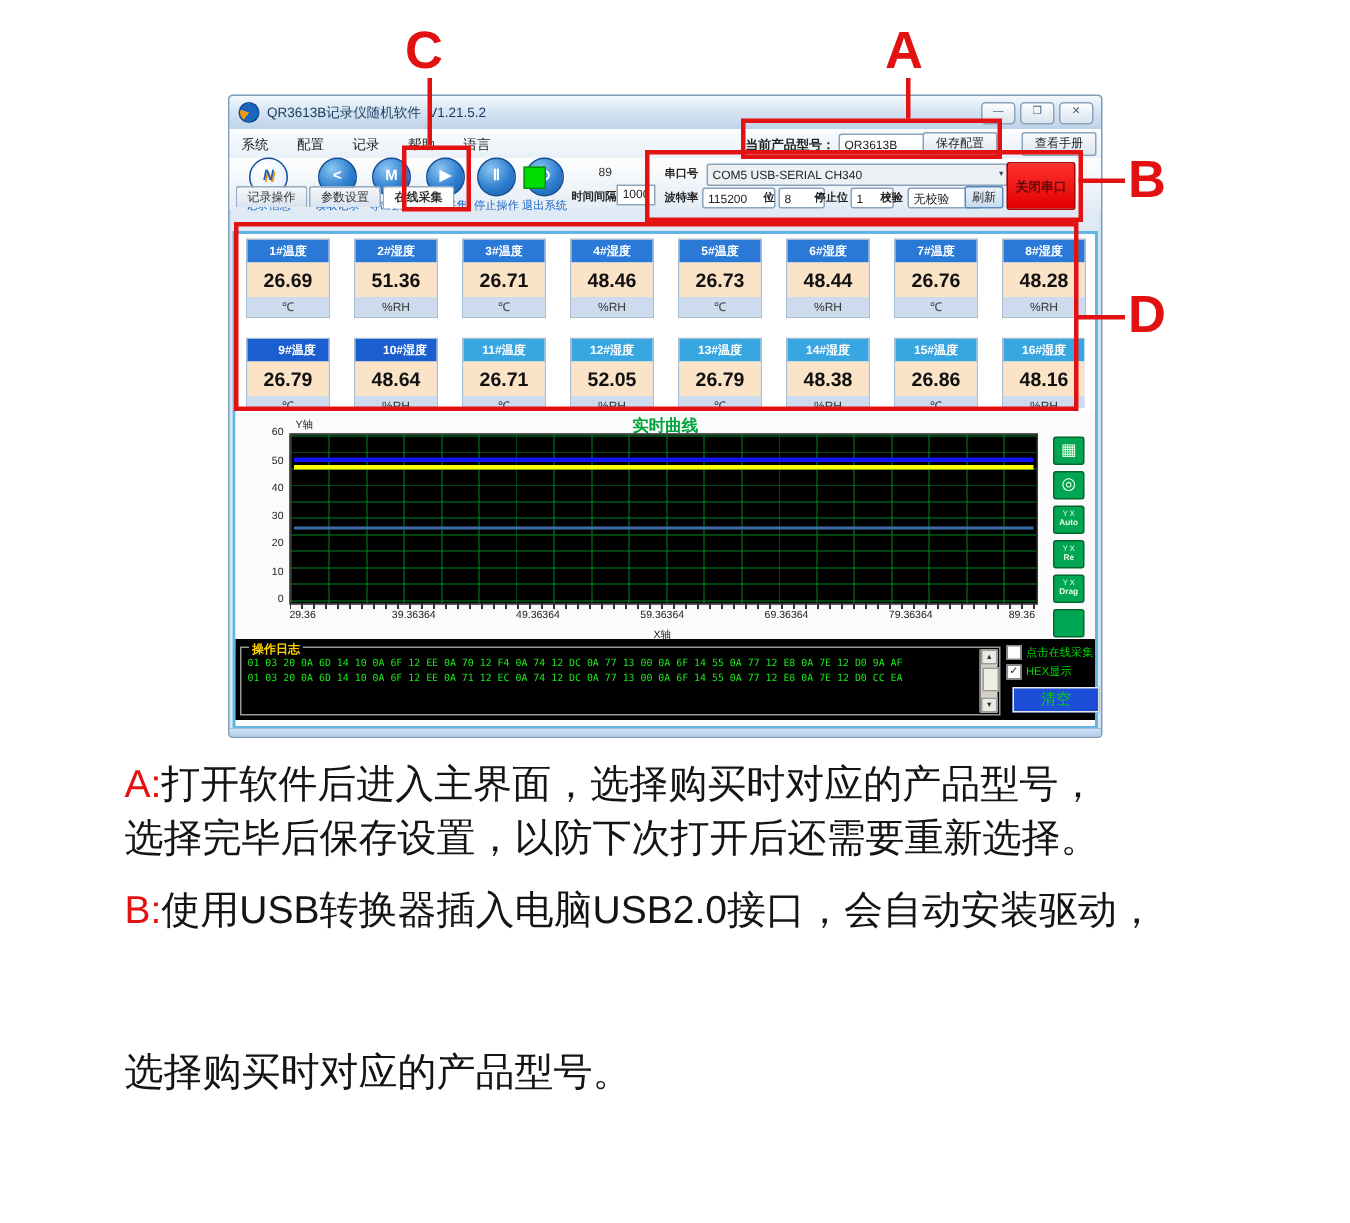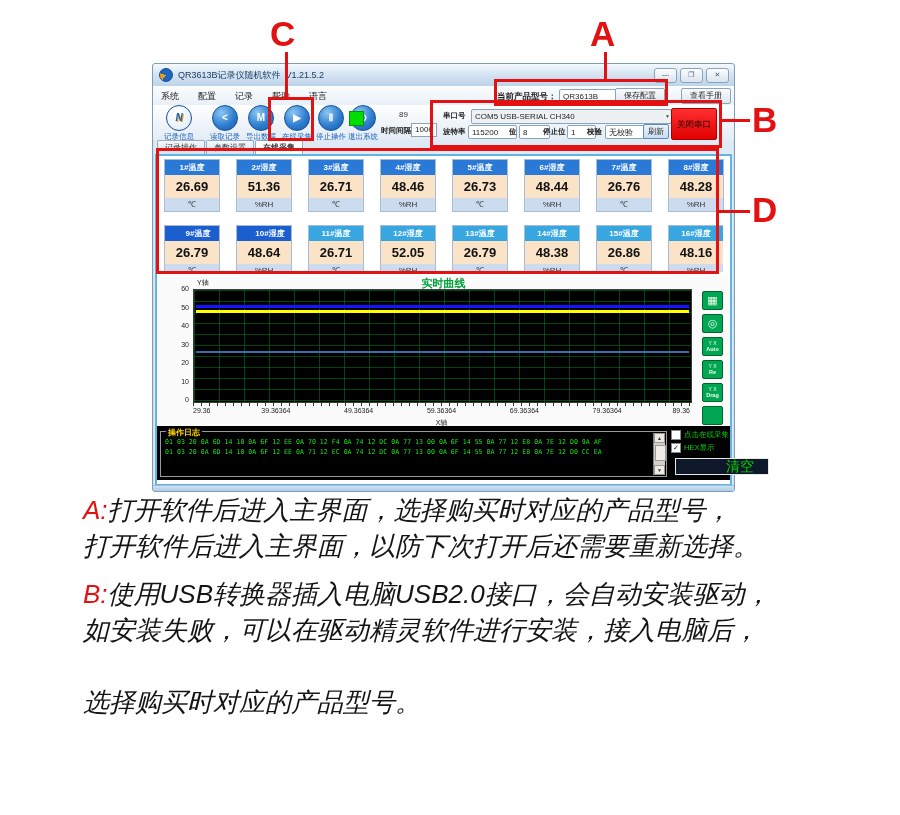--- a/index.html
+++ b/index.html
@@ -46,21 +46,21 @@
   .cnt{position:absolute;left:246px;top:5px;font-size:8px;color:#333;}
   .intv-lbl{position:absolute;left:228px;top:21px;font-size:7.5px;font-weight:bold;color:#222;white-space:nowrap;}
   .intv-val{position:absolute;left:258px;top:18px;width:24px;height:12px;background:#fff;
             border:1px solid #8aa4bc;font-size:8px;line-height:12px;text-align:center;}
   .ser-lbl{position:absolute;font-size:7.5px;font-weight:bold;color:#222;white-space:nowrap;}
   .close-port{position:absolute;left:518px;top:3px;width:44px;height:30px;
               background:linear-gradient(#ff3030,#e20000);border:1px solid #a80000;border-radius:2px;
               color:#5f0c0c;font-size:8.5px;font-weight:bold;text-align:center;line-height:30px;}
 
   
-  .tabstrip{position:absolute;left:2px;top:76px;right:2px;height:14px;display:flex;gap:1px;padding-left:2px;}
+  .tabstrip{position:absolute;left:2px;top:60px;right:2px;height:14px;display:flex;gap:1px;padding-left:2px;}
   .tab{height:13px;line-height:13px;padding:0 7px;font-size:8px;color:#333;
        background:linear-gradient(#f4f7fa,#d9e3ee);border:1px solid #96abc0;border-bottom:none;
        border-radius:2px 2px 0 0;}
   .tab.active{background:#fff;height:14px;font-weight:bold;}
 
   
   .content{position:absolute;left:2px;top:90px;right:2px;bottom:5px;background:#fff;
            border:2px solid #5fb6e6;}
 
   
@@ -110,34 +110,34 @@
        font-family:"DejaVu Sans Mono",monospace;font-size:6.6px;line-height:10px;white-space:nowrap;}
   .vscroll{position:absolute;right:1px;top:1px;bottom:1px;width:11px;background:#d4d0c8;
            border-left:1px solid #808080;}
   .varr{position:absolute;left:0;width:11px;height:10px;background:#ece9e2;border:1px solid #9a9a9a;
         font-size:5px;text-align:center;line-height:9px;color:#333;box-sizing:border-box;}
   .vthumb{position:absolute;left:1px;top:12px;width:9px;height:14px;background:#f0ede6;border:1px solid #9a9a9a;}
   .logopts{position:absolute;left:514px;top:4px;right:3px;bottom:3px;color:#00d400;font-size:7.5px;}
   .cbrow{display:flex;align-items:center;gap:3px;margin-bottom:3px;white-space:nowrap;}
   .cb{width:8px;height:8px;background:#fff;border:1px solid #888;font-size:7px;line-height:8px;
       text-align:center;color:#111;flex:0 0 8px;}
-  .clearbtn{position:absolute;left:4px;top:28px;width:56px;height:15px;background:#0f172a;
-            border:1px solid #e8e8e8;color:#00d400;font-size:14px;text-align:center;line-height:15px;padding-left:36px;}
+  .clearbtn{position:absolute;left:4px;top:28px;width:56px;height:15px;background:#1d4ed8;
+            border:1px solid #e8e8e8;color:#00d400;font-size:10px;text-align:center;line-height:15px;}
   .statusbar{position:absolute;left:0;right:0;bottom:0;height:5px;border-radius:0 0 3px 3px;
              background:linear-gradient(#cfe2f2,#aecbe6);border-top:1px solid #9fc0dc;}
 
   
   .ann-letter{position:absolute;color:#e31212;font-size:35px;font-weight:bold;line-height:1;}
   .ann-box{position:absolute;border:3px solid #e31212;}
   .ann-line{position:absolute;background:#e31212;}
 
   
   .notes{position:absolute;left:83px;top:492px;width:760px;color:#141414;font-size:26px;
          line-height:36px;font-weight:500;}
-  .notes p{margin:0 0 12px 0;font-style:italic;}
+  .notes p{margin:12px 0 12px 0;}
   .red{color:#e31212;}
 </style>
 </head>
 <body>
 
 <div class="canvas">
 
   <div class="window">
 
     <div class="titlebar">
@@ -406,16 +406,16 @@
 
   <div class="ann-box" style="left:430px;top:100px;width:286px;height:42px"></div>
   <div class="ann-line" style="left:719px;top:119px;width:31px;height:3px"></div>
   <div class="ann-letter" style="left:752px;top:102px">B</div>
 
   <div class="ann-box" style="left:156px;top:148px;width:557px;height:120px"></div>
   <div class="ann-line" style="left:716px;top:210px;width:34px;height:3px"></div>
   <div class="ann-letter" style="left:752px;top:192px">D</div>
 
   <div class="notes">
-    <p><span class="red">A:</span><span>打开软件后进入主界面，选择购买时对应的产品型号，</span><br><span>打开软件后进入主界面，以防下次打开后还需要重新选择。</span></p>
-    <p><span class="red">B:</span><span>使用USB转换器插入电脑USB2.0接口，会自动安装驱动，</span><br><span>如安装失败，可以在驱动精灵软件进行安装，接入电脑后，</span><br><br><span>选择购买时对应的产品型号。</span></p>
+    <p><span class="red">A:</span><span>打开软件后进入主界面，选择购买时对应的产品型号，</span><br><span>选择完毕后保存设置，以防下次打开后还需要重新选择。</span></p>
+    <p><span class="red">B:</span><span>使用USB转换器插入电脑USB2.0接口，会自动安装驱动，</span><br><br><br><span>选择购买时对应的产品型号。</span></p>
   </div>
 </div>
 
 </body></html>

